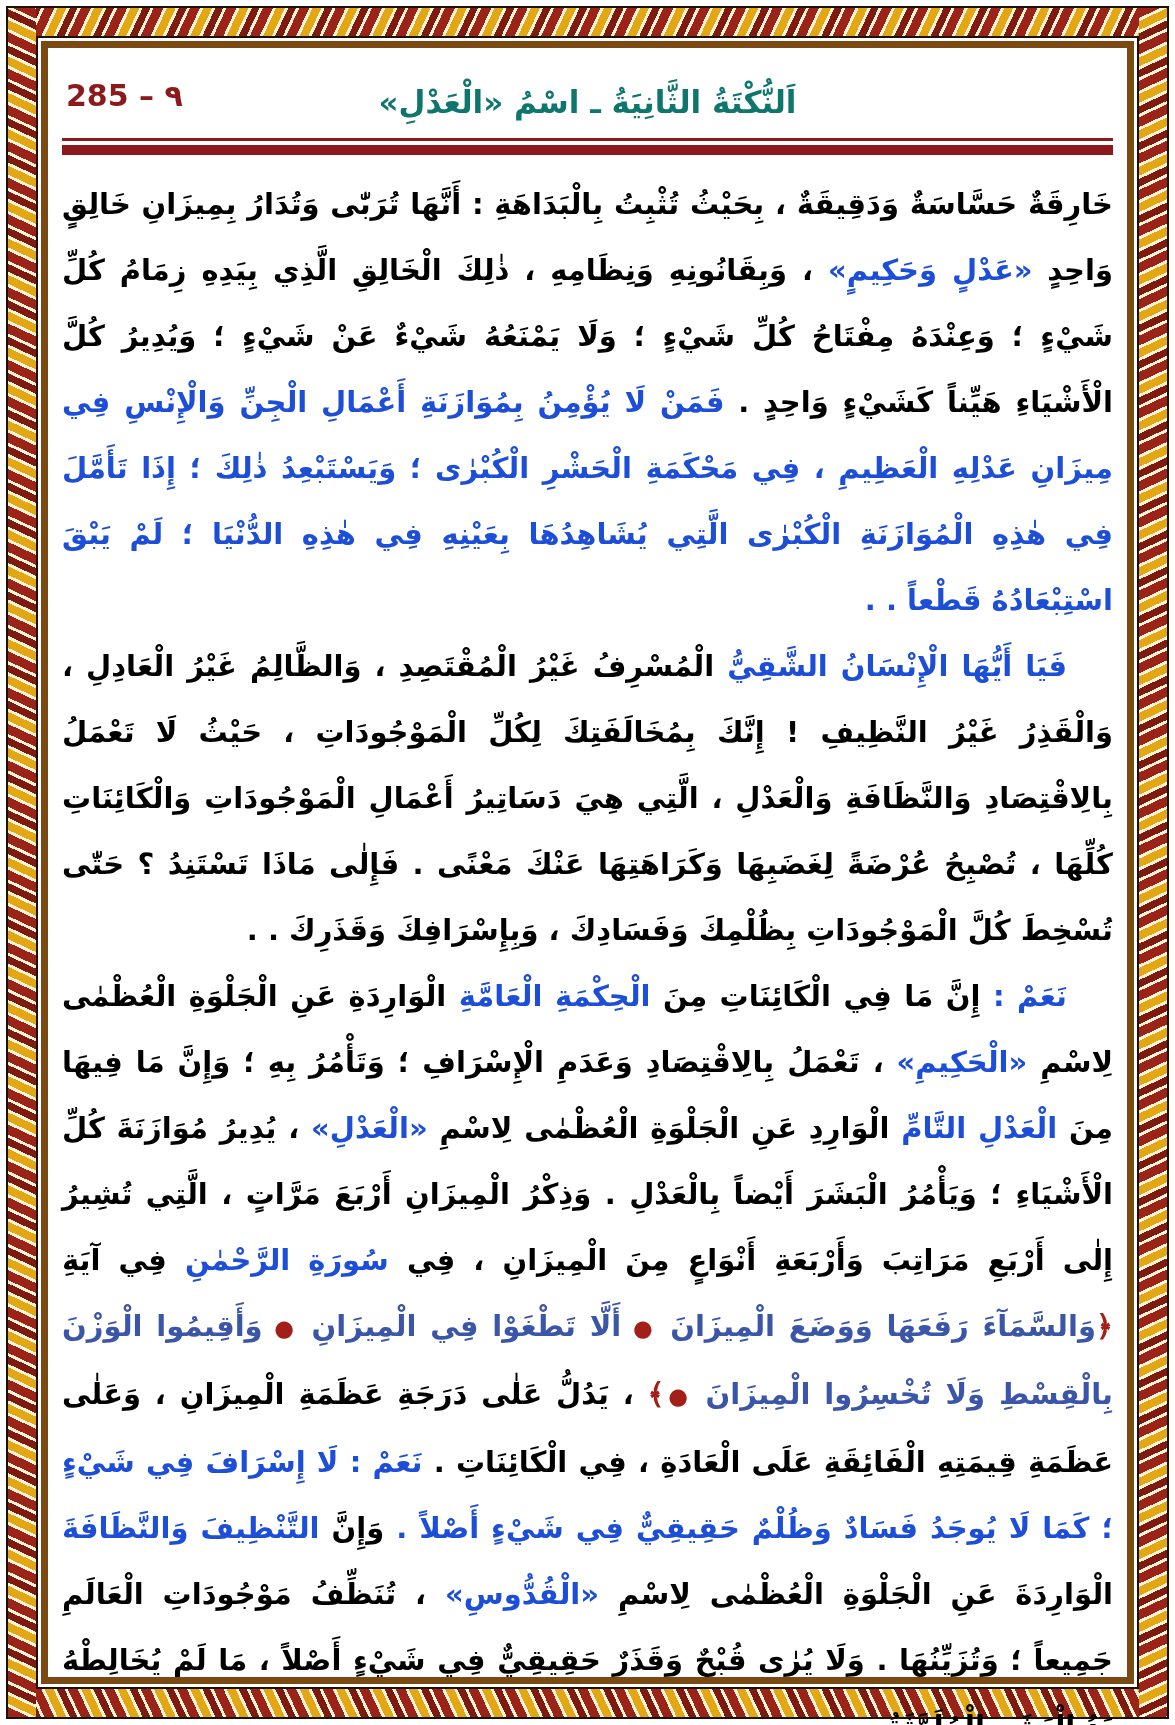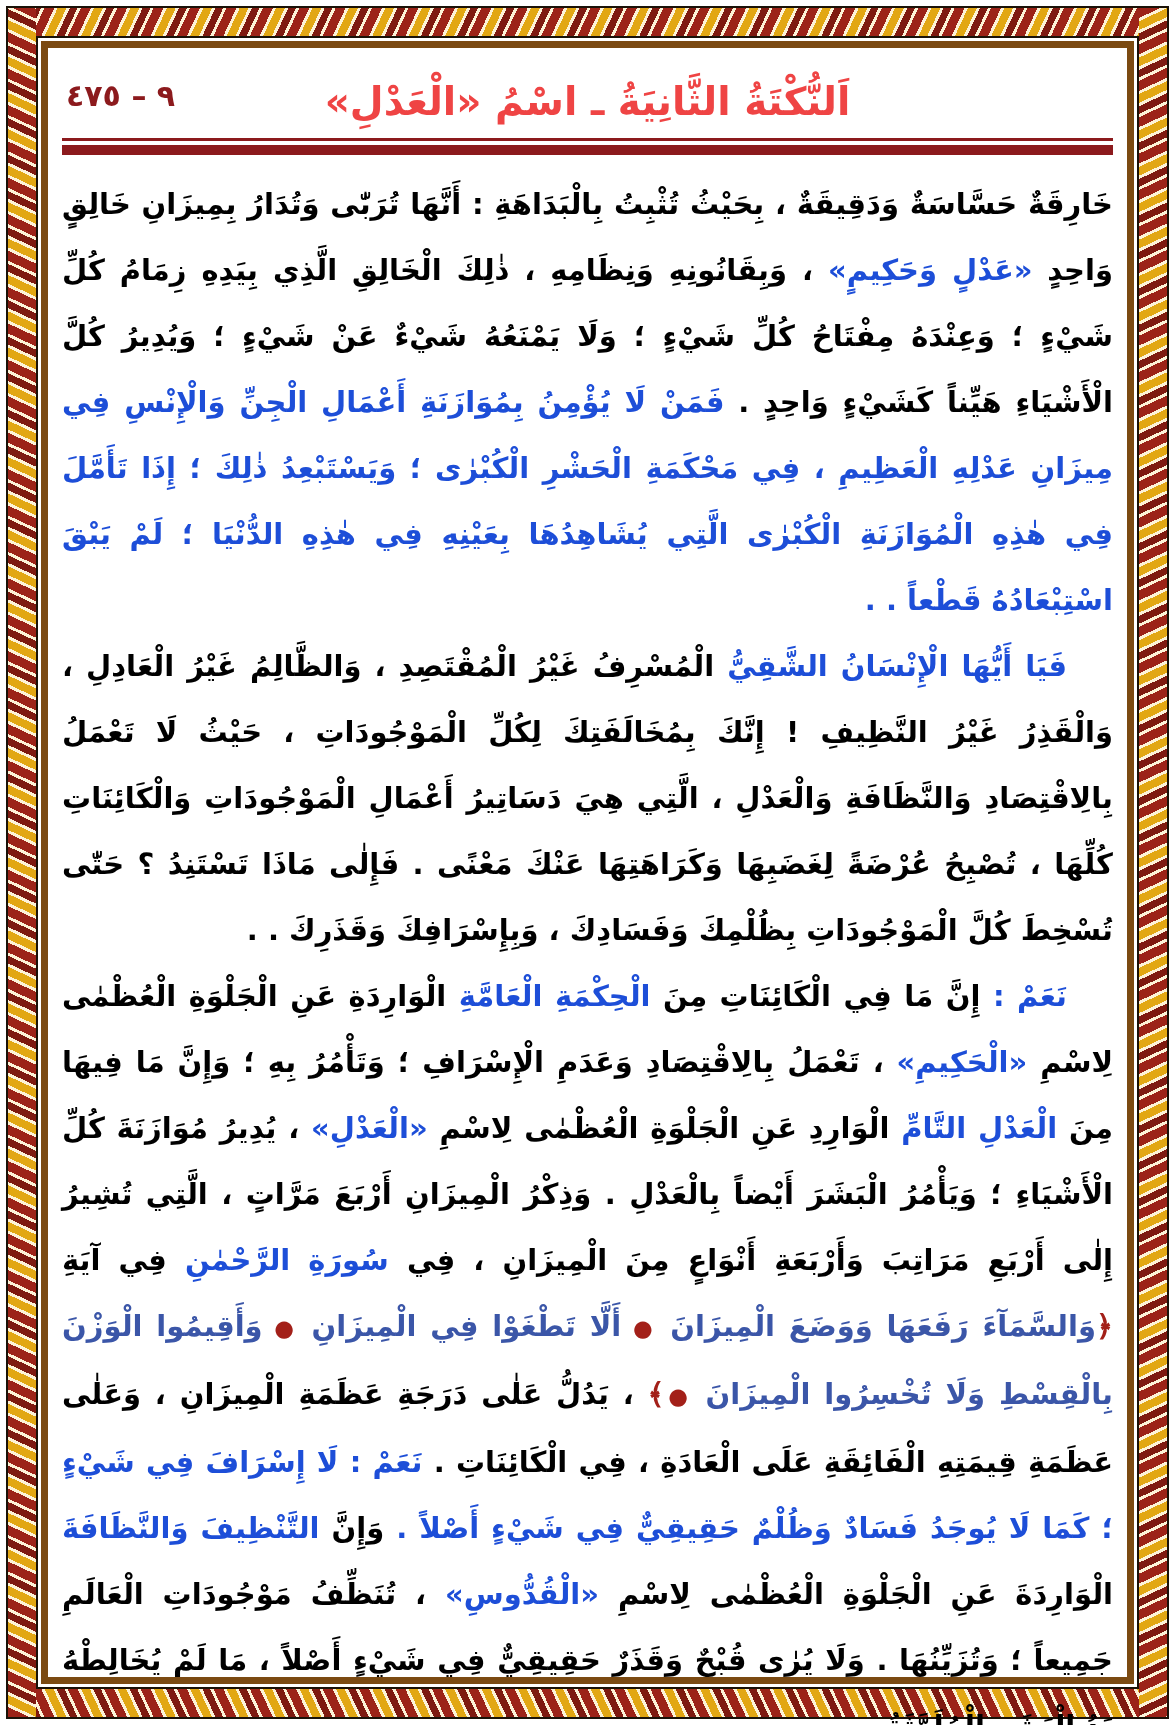--- a/index.html
+++ b/index.html
@@ -26,21 +26,21 @@
 
   
   .content{position:absolute;inset:50px 62px 50px 62px;}
   .header{position:relative;height:60px;margin-top:22px;}
   .page-number{
     position:absolute;left:4px;top:6px;
     color:#8c1a1d;font-weight:bold;font-size:30px;letter-spacing:1px;
   }
   .page-title{
     margin:0;text-align:center;
-    color:#ef4444;font-weight:bold;font-size:39px;line-height:60px;
+    color:#0f766e;font-weight:bold;font-size:31px;line-height:60px;
   }
   .header-rule{
     height:17px;margin-top:6px;
     background:linear-gradient(#8c1a1d 0 3px,#ffffff 3px 7px,#8c1a1d 7px 17px);
   }
   .body-text{margin-top:16px;font-size:29px;font-weight:bold;line-height:66px;color:#000;}
   .body-text p{margin:0;text-align:justify;}
   .body-text p.indent{text-indent:46px;}
   .t-black{color:#000000;}
   .t-red{color:#1d4ed8;}
@@ -57,21 +57,21 @@
   <div class="band band-top"></div>
   <div class="band band-bottom"></div>
   <div class="band band-left"></div>
   <div class="band band-right"></div>
   <div class="frame-innerline"></div>
   <div class="frame-brownline"></div>
 
   <div class="content">
 
     <div class="header">
-      <span class="page-number">٩ – ٤٧٥</span>
+      <span class="page-number">٩ – 285</span>
       <h1 class="page-title">اَلنُّكْتَةُ الثَّانِيَةُ ـ اسْمُ «الْعَدْلِ»</h1>
     </div>
 
     <div class="header-rule"></div>
 
     <div class="body-text" id="body-text">
         <p><span class="t-black">خَارِقَةٌ حَسَّاسَةٌ وَدَقِيقَةٌ ، بِحَيْثُ تُثْبِتُ بِالْبَدَاهَةِ : أَنَّهَا تُرَبّٰى وَتُدَارُ بِمِيزَانِ خَالِقٍ وَاحِدٍ </span><span class="t-red">«عَدْلٍ وَحَكِيمٍ»</span><span class="t-black"> ، وَبِقَانُونِهِ وَنِظَامِهِ ، ذٰلِكَ الْخَالِقِ الَّذِي بِيَدِهِ زِمَامُ كُلِّ شَيْءٍ ؛ وَعِنْدَهُ مِفْتَاحُ كُلِّ شَيْءٍ ؛ وَلَا يَمْنَعُهُ شَيْءٌ عَنْ شَيْءٍ ؛ وَيُدِيرُ كُلَّ الْأَشْيَاءِ هَيِّناً كَشَيْءٍ وَاحِدٍ . </span><span class="t-red">فَمَنْ لَا يُؤْمِنُ بِمُوَازَنَةِ أَعْمَالِ الْجِنِّ وَالْإِنْسِ فِي مِيزَانِ عَدْلِهِ الْعَظِيمِ ، فِي مَحْكَمَةِ الْحَشْرِ الْكُبْرٰى ؛ وَيَسْتَبْعِدُ ذٰلِكَ ؛ إِذَا تَأَمَّلَ فِي هٰذِهِ الْمُوَازَنَةِ الْكُبْرٰى الَّتِي يُشَاهِدُهَا بِعَيْنِهِ فِي هٰذِهِ الدُّنْيَا ؛ لَمْ يَبْقَ اسْتِبْعَادُهُ قَطْعاً . .</span></p>
         <p class="indent"><span class="t-red">فَيَا أَيُّهَا الْإِنْسَانُ الشَّقِيُّ </span><span class="t-black">الْمُسْرِفُ غَيْرُ الْمُقْتَصِدِ ، وَالظَّالِمُ غَيْرُ الْعَادِلِ ، وَالْقَذِرُ غَيْرُ النَّظِيفِ ! إِنَّكَ بِمُخَالَفَتِكَ لِكُلِّ الْمَوْجُودَاتِ ، حَيْثُ لَا تَعْمَلُ بِالِاقْتِصَادِ وَالنَّظَافَةِ وَالْعَدْلِ ، الَّتِي هِيَ دَسَاتِيرُ أَعْمَالِ الْمَوْجُودَاتِ وَالْكَائِنَاتِ كُلِّهَا ، تُصْبِحُ عُرْضَةً لِغَضَبِهَا وَكَرَاهَتِهَا عَنْكَ مَعْنًى . فَإِلٰى مَاذَا تَسْتَنِدُ ؟ حَتّٰى تُسْخِطَ كُلَّ الْمَوْجُودَاتِ بِظُلْمِكَ وَفَسَادِكَ ، وَبِإِسْرَافِكَ وَقَذَرِكَ . .</span></p>
         <p class="indent"><span class="t-red">نَعَمْ : </span><span class="t-black">إِنَّ مَا فِي الْكَائِنَاتِ مِنَ </span><span class="t-red">الْحِكْمَةِ الْعَامَّةِ </span><span class="t-black">الْوَارِدَةِ عَنِ الْجَلْوَةِ الْعُظْمٰى لِاسْمِ </span><span class="t-red">«الْحَكِيمِ»</span><span class="t-black"> ، تَعْمَلُ بِالِاقْتِصَادِ وَعَدَمِ الْإِسْرَافِ ؛ وَتَأْمُرُ بِهِ ؛ وَإِنَّ مَا فِيهَا مِنَ </span><span class="t-red">الْعَدْلِ التَّامِّ </span><span class="t-black">الْوَارِدِ عَنِ الْجَلْوَةِ الْعُظْمٰى لِاسْمِ </span><span class="t-red">«الْعَدْلِ»</span><span class="t-black"> ، يُدِيرُ مُوَازَنَةَ كُلِّ الْأَشْيَاءِ ؛ وَيَأْمُرُ الْبَشَرَ أَيْضاً بِالْعَدْلِ . وَذِكْرُ الْمِيزَانِ أَرْبَعَ مَرَّاتٍ ، الَّتِي تُشِيرُ إِلٰى أَرْبَعِ مَرَاتِبَ وَأَرْبَعَةِ أَنْوَاعٍ مِنَ الْمِيزَانِ ، فِي </span><span class="t-red">سُورَةِ الرَّحْمٰنِ </span><span class="t-black">فِي آيَةِ </span><span class="t-bracket">﴿</span><span class="t-blue">وَالسَّمَآءَ رَفَعَهَا وَوَضَعَ الْمِيزَانَ </span><span class="t-rosette">● </span><span class="t-blue">أَلَّا تَطْغَوْا فِي الْمِيزَانِ </span><span class="t-rosette">● </span><span class="t-blue">وَأَقِيمُوا الْوَزْنَ بِالْقِسْطِ وَلَا تُخْسِرُوا الْمِيزَانَ </span><span class="t-rosette">●</span><span class="t-bracket">﴾</span><span class="t-black"> ، يَدُلُّ عَلٰى دَرَجَةِ عَظَمَةِ الْمِيزَانِ ، وَعَلٰى عَظَمَةِ قِيمَتِهِ الْفَائِقَةِ عَلَى الْعَادَةِ ، فِي الْكَائِنَاتِ . </span><span class="t-red">نَعَمْ : لَا إِسْرَافَ فِي شَيْءٍ ؛ كَمَا لَا يُوجَدُ فَسَادٌ وَظُلْمٌ حَقِيقِيٌّ فِي شَيْءٍ أَصْلاً . </span><span class="t-black">وَإِنَّ </span><span class="t-red">التَّنْظِيفَ وَالنَّظَافَةَ </span><span class="t-black">الْوَارِدَةَ عَنِ الْجَلْوَةِ الْعُظْمٰى لِاسْمِ </span><span class="t-red">«الْقُدُّوسِ»</span><span class="t-black"> ، تُنَظِّفُ مَوْجُودَاتِ الْعَالَمِ جَمِيعاً ؛ وَتُزَيِّنُهَا . وَلَا يُرٰى قُبْحٌ وَقَذَرٌ حَقِيقِيٌّ فِي شَيْءٍ أَصْلاً ، مَا لَمْ يُخَالِطْهُ يَدُ الْبَشَرِ الْمُلَوَّثَةُ . .</span></p>
       </div>

